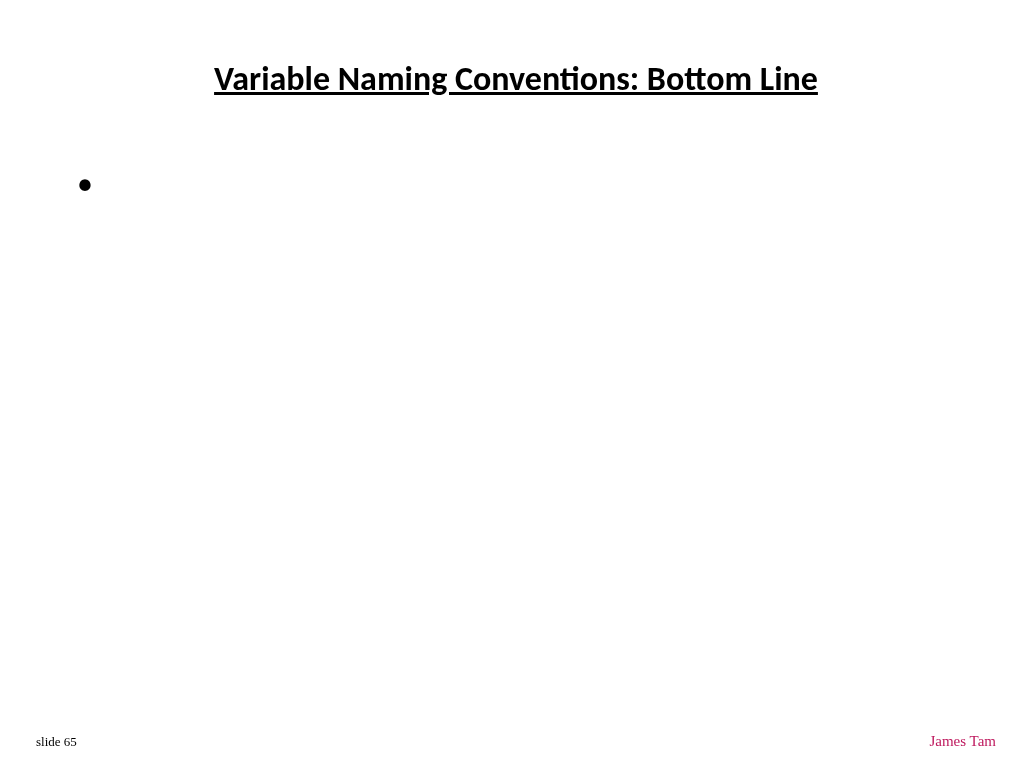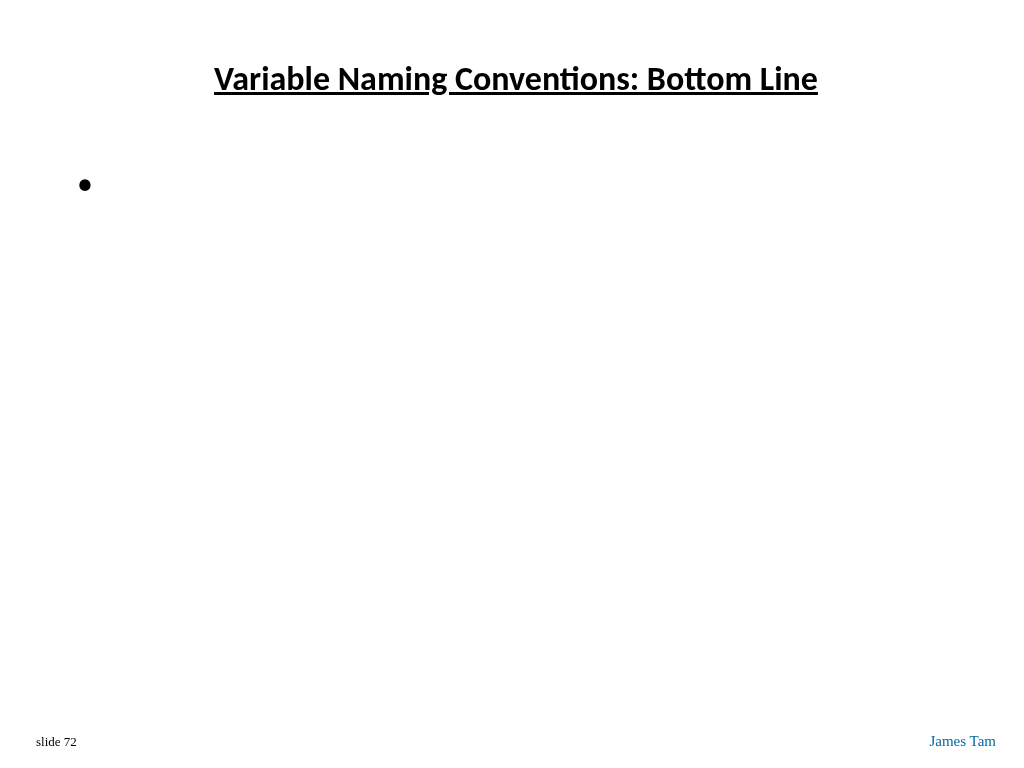--- a/index.html
+++ b/index.html
@@ -49,29 +49,29 @@
       font-size: 13px;
       font-family: "Times New Roman", Times, serif;
       color: #000000;
     }
     .footer-right {
       position: absolute;
       bottom: 18px;
       right: 28px;
       font-size: 15px;
       font-family: "Times New Roman", Times, serif;
-      color: #0369a1;
+      color: #be185d;
       text-align: right;
     }
   </style>
 </head>
 <body>
 
 <h1 class="slide-title">Variable Naming Conventions: Bottom Line</h1>
 
 <div class="content">
   <div class="bullet-item">
     <span class="bullet-marker">•</span>
   </div>
 </div>
 
-<div class="footer-left">slide 72</div>
+<div class="footer-left">slide 65</div>
 <div class="footer-right">James Tam</div>
 
 </body></html>

